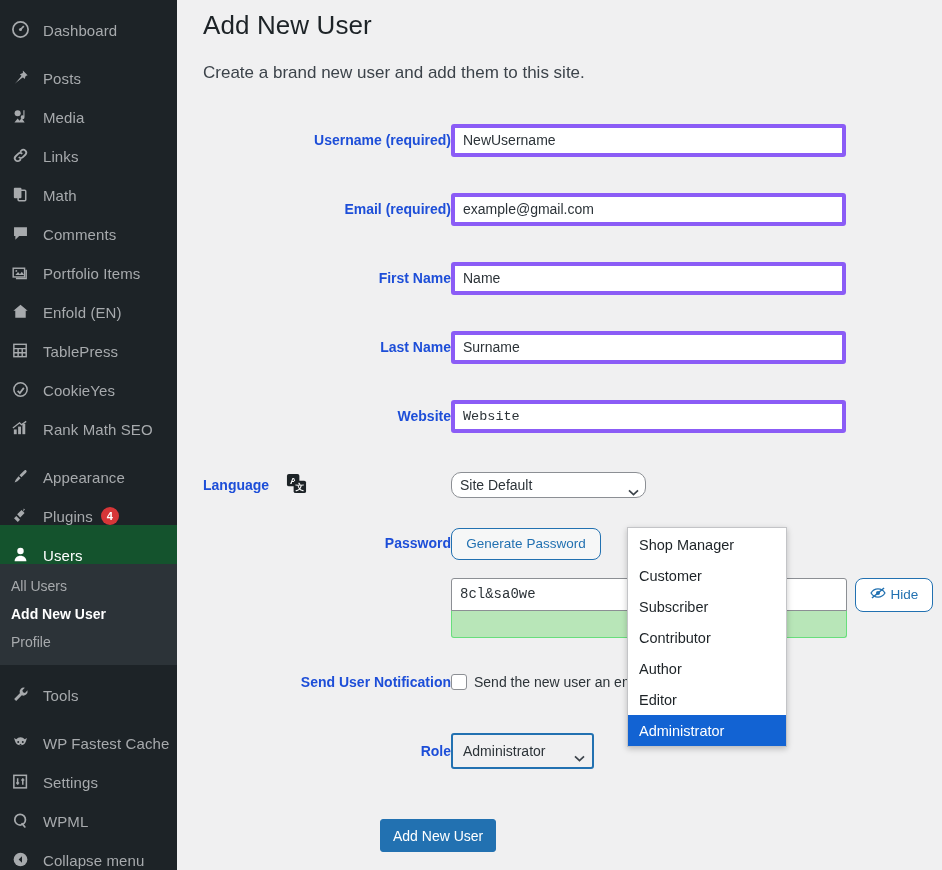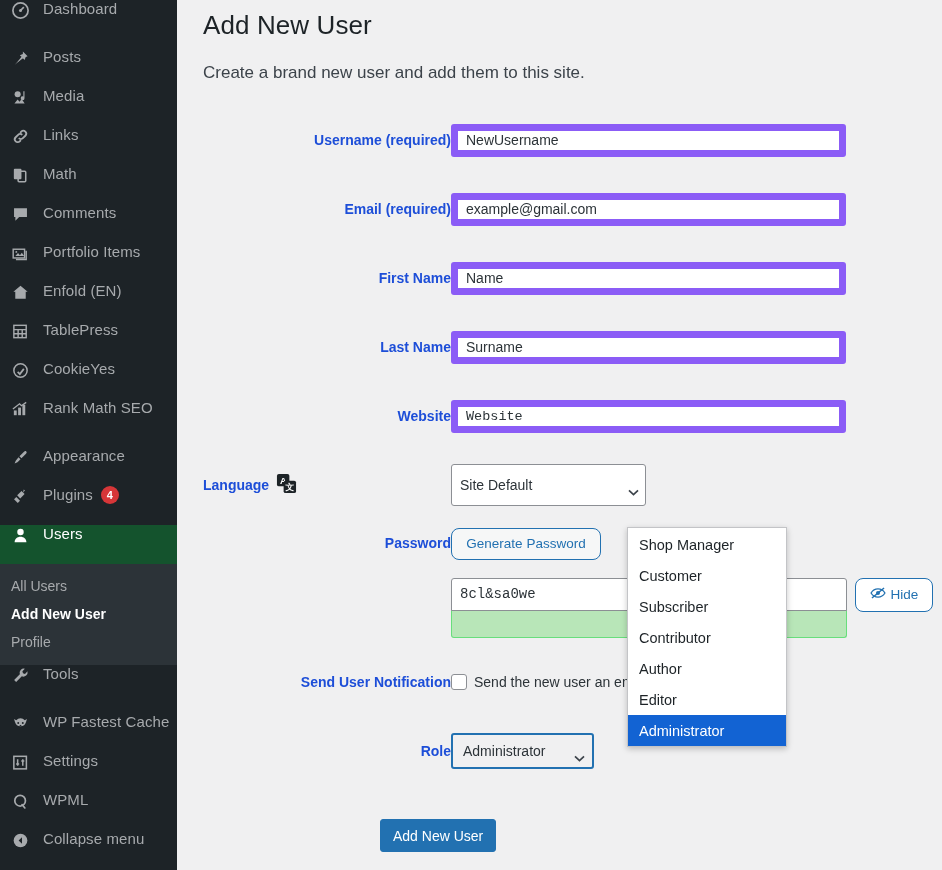--- a/index.html
+++ b/index.html
@@ -13,21 +13,21 @@
 
   
   #sidebar {
     width: 177px; height: 870px;
     background: #1d2327;
     flex: 0 0 177px;
     position: relative;
     overflow: hidden;
   }
   .menu-item {
-    display: flex; align-items: flex-start;
+    display: flex; align-items: flex-end;
     height: 39px;
     padding-left: 11px;
     color: #a7aaad;
     font-size: 15px;
     position: relative;
     white-space: nowrap;
   }
   .menu-item .mi-icon {
     width: 26px; height: 20px;
     display: flex; align-items: center; justify-content: flex-start;
@@ -97,41 +97,41 @@
   .form-table th {
     width: 248px;
     text-align: right;
     vertical-align: middle;
     font-size: 14px;
     font-weight: 700;
     color: #1d4ed8;
     padding: 0;
   }
   .form-table td { vertical-align: middle; padding: 0; position: relative; }
-  .th-inner { display: flex; align-items: center; gap: 7px; }
+  .th-inner { display: flex; align-items: center; gap: 17px; }
 
   .txt {
     width: 395px; height: 33px;
-    border: 7px solid #8b5cf6;
+    border: 4px solid #8b5cf6;
     background: #fff;
     border-radius: 3px;
     font-size: 14px;
     color: #2c3338;
     padding: 0 8px;
     font-family: "Liberation Sans", sans-serif;
     outline: none;
   }
   .txt.mono { font-family: "Liberation Mono", monospace; font-size: 13.5px; }
   .txt::placeholder { color: #2c3338; opacity: 1; }
 
   select.wpselect {
-    height: 42px;
+    height: 26px;
     border: 1px solid #8c8f94;
     background: #fff;
-    border-radius: 3px;
+    border-radius: 10px;
     font-size: 14px;
     color: #2c3338;
     padding: 0 26px 0 8px;
     font-family: "Liberation Sans", sans-serif;
     -webkit-appearance: none; appearance: none;
     outline: none;
   }
   .select-wrap { position: relative; display: inline-block; }
   .select-wrap .chev {
     position: absolute; right: 9px; top: 50%;

